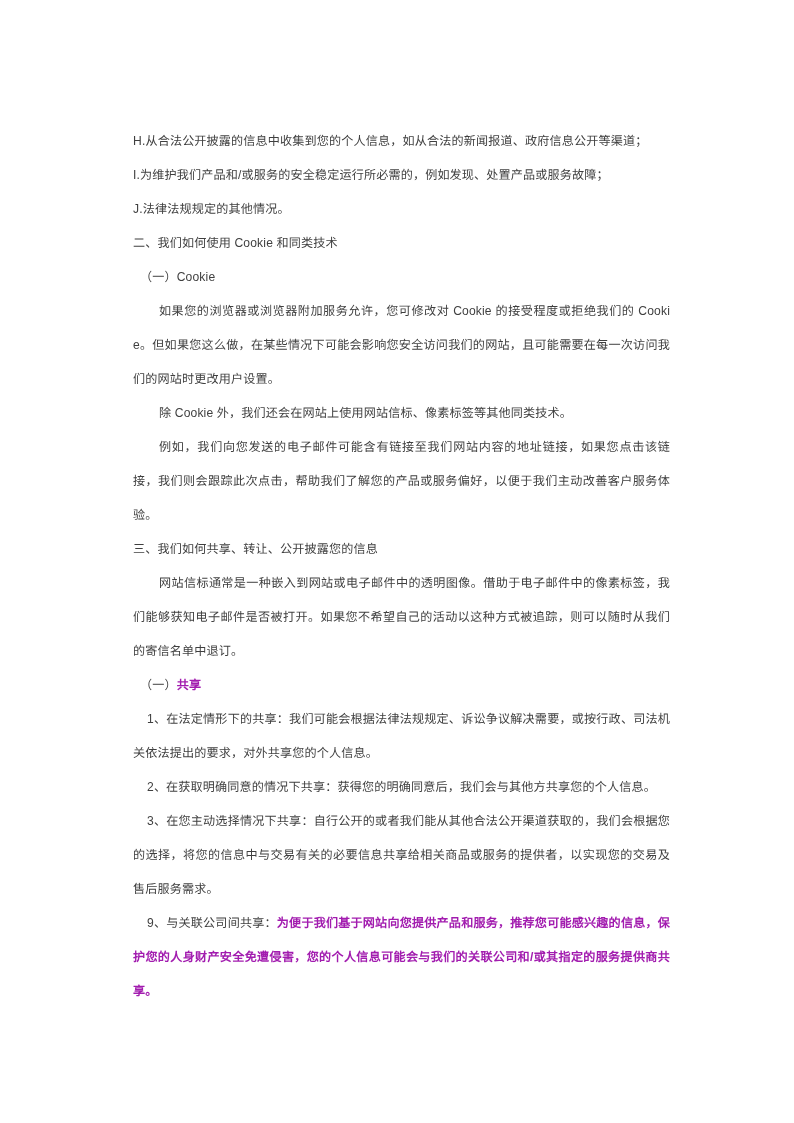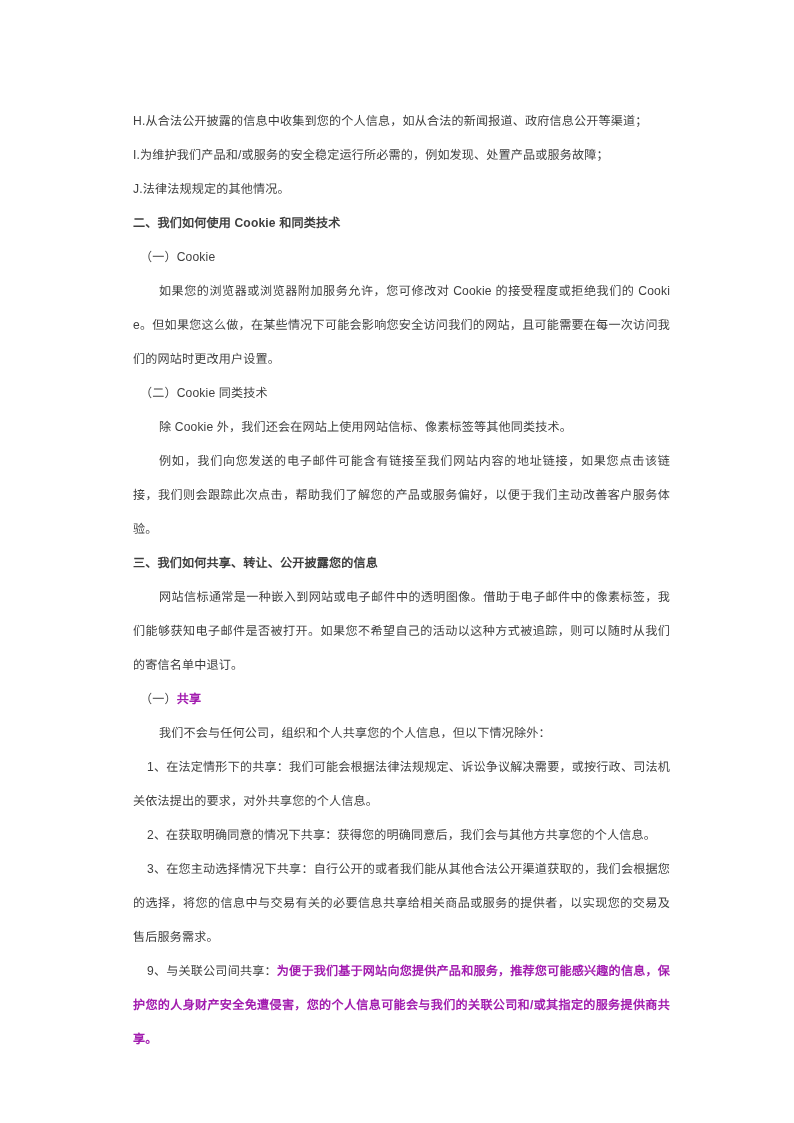--- a/index.html
+++ b/index.html
@@ -13,20 +13,21 @@
     color: #3c3c3c;
     -webkit-font-smoothing: antialiased;
   }
   .page {
     position: relative;
     width: 794px;
     height: 1073px;
     background: #ffffff;
     overflow: hidden;
     box-sizing: border-box;
+    margin-top: 20px;
   }
   .content {
     position: absolute;
     left: 133px;
     top: 104px;
     width: 537px;
   }
   .para {
     font-size: 12.1px;
     line-height: 34px;
@@ -35,21 +36,20 @@
     padding: 0;
     text-align: justify;
     text-justify: inter-ideograph;
     letter-spacing: 0.15px;
     word-break: break-all;
     white-space: normal;
   }
   
   .para.heading {
     text-indent: 0;
-    font-weight: bold;
   }
   
   .para.subheading {
     text-indent: 7px;
   }
   
   .para.body {
     text-indent: 26px;
   }
   
@@ -69,25 +69,23 @@
 <body>
 
 <div class="page">
   <div class="content" id="content-root">
       <p class="para flush">H.从合法公开披露的信息中收集到您的个人信息，如从合法的新闻报道、政府信息公开等渠道；</p>
       <p class="para flush">I.为维护我们产品和/或服务的安全稳定运行所必需的，例如发现、处置产品或服务故障；</p>
       <p class="para flush">J.法律法规规定的其他情况。</p>
       <p class="para heading">二、我们如何使用 Cookie 和同类技术</p>
       <p class="para subheading">（一）Cookie</p>
       <p class="para body">如果您的浏览器或浏览器附加服务允许，您可修改对 Cookie 的接受程度或拒绝我们的 Cookie。但如果您这么做，在某些情况下可能会影响您安全访问我们的网站，且可能需要在每一次访问我们的网站时更改用户设置。</p>
-      <p class="para subheading">（二）Cookie 同类技术</p>
       <p class="para body">除 Cookie 外，我们还会在网站上使用网站信标、像素标签等其他同类技术。</p>
       <p class="para body">例如，我们向您发送的电子邮件可能含有链接至我们网站内容的地址链接，如果您点击该链接，我们则会跟踪此次点击，帮助我们了解您的产品或服务偏好，以便于我们主动改善客户服务体验。</p>
       <p class="para heading">三、我们如何共享、转让、公开披露您的信息</p>
       <p class="para body">网站信标通常是一种嵌入到网站或电子邮件中的透明图像。借助于电子邮件中的像素标签，我们能够获知电子邮件是否被打开。如果您不希望自己的活动以这种方式被追踪，则可以随时从我们的寄信名单中退订。</p>
       <p class="para subheading"><span>（一）</span><span class="b">共享</span></p>
-      <p class="para body">我们不会与任何公司，组织和个人共享您的个人信息，但以下情况除外：</p>
       <p class="para listitem">1、在法定情形下的共享：我们可能会根据法律法规规定、诉讼争议解决需要，或按行政、司法机关依法提出的要求，对外共享您的个人信息。</p>
       <p class="para listitem">2、在获取明确同意的情况下共享：获得您的明确同意后，我们会与其他方共享您的个人信息。</p>
       <p class="para listitem">3、在您主动选择情况下共享：自行公开的或者我们能从其他合法公开渠道获取的，我们会根据您的选择，将您的信息中与交易有关的必要信息共享给相关商品或服务的提供者，以实现您的交易及售后服务需求。</p>
       <p class="para listitem"><span>9、与关联公司间共享：</span><span class="b">为便于我们基于网站向您提供产品和服务，推荐您可能感兴趣的信息，保护您的人身财产安全免遭侵害，您的个人信息可能会与我们的关联公司和/或其指定的服务提供商共享。</span></p>
     </div>
 </div>
 
 </body></html>

